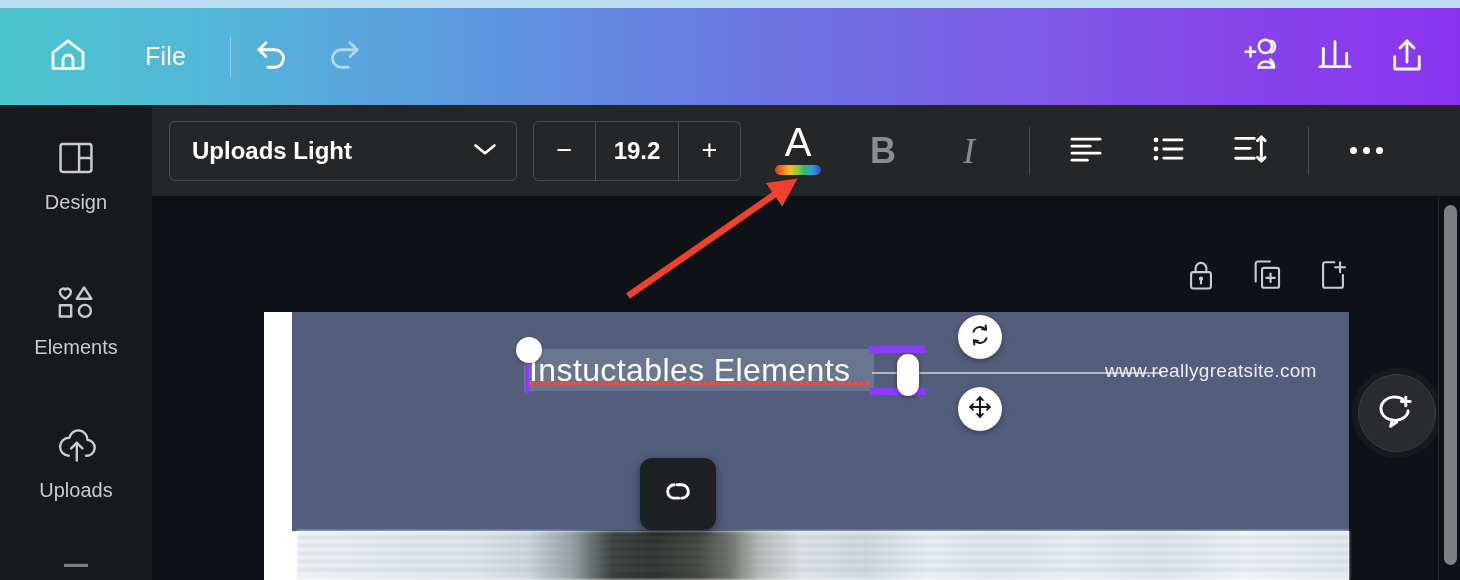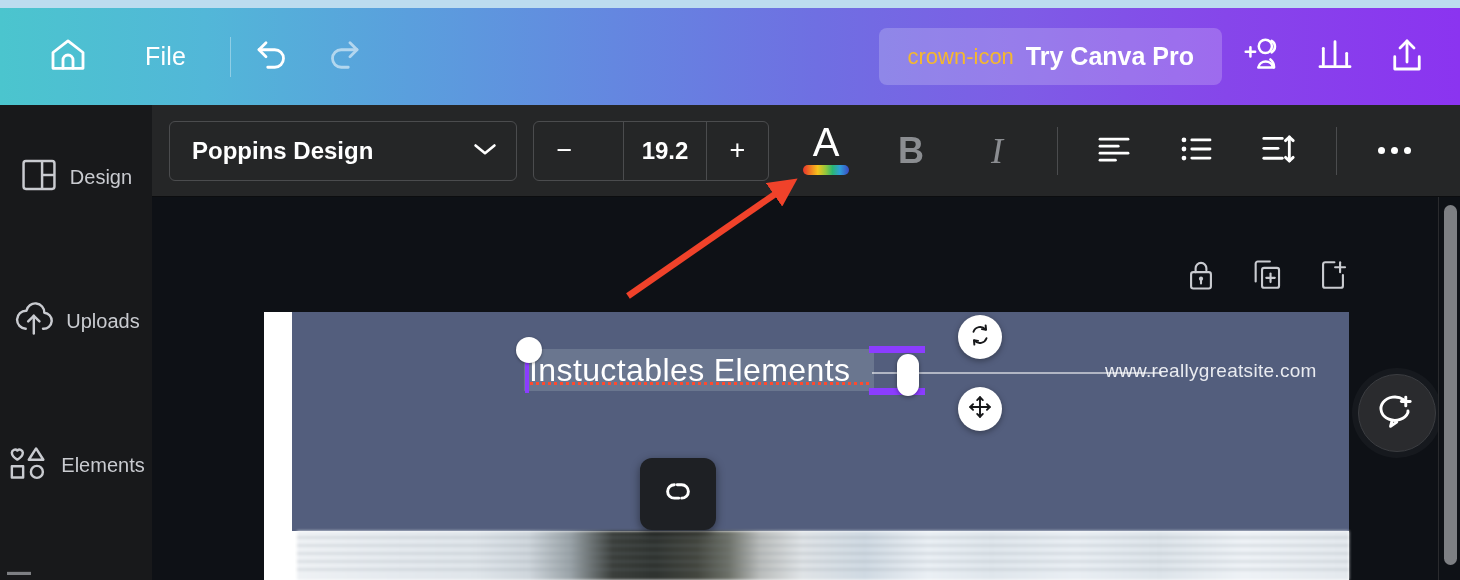--- a/index.html
+++ b/index.html
@@ -56,21 +56,21 @@
   }
   .hdr-icon-btn:last-child { margin-right: 22px; }
 
   
   .sidebar {
     position: absolute; left: 0; top: 105px; width: 152px; height: 475px;
     background: #18191b; overflow: hidden;
   }
   .side-item {
     width: 152px; height: 144px;
-    display: flex; flex-direction: row; align-items: center; justify-content: center;
+    display: flex; flex-direction: column; align-items: center; justify-content: center;
     gap: 12px; cursor: pointer;
   }
   .side-item .side-label { color: #c9cbd0; font-size: 20px; }
   .side-item.partial { height: 50px; justify-content: flex-start; }
 
   
   .toolbar {
     position: absolute; left: 152px; top: 105px; width: 1308px; height: 92px;
     background: #252627; display: flex; align-items: center;
     border-bottom: 1px solid #0c0d0f;
@@ -87,21 +87,21 @@
     margin-left: 16px; height: 60px; display: flex; align-items: stretch;
     border: 1px solid #4b4c4e; border-radius: 6px; overflow: hidden;
   }
   .size-btn {
     width: 61px; display: flex; align-items: center; justify-content: center;
     color: #fff; font-size: 27px; cursor: pointer;
   }
   .size-val {
     width: 84px; display: flex; align-items: center; justify-content: center;
     color: #fff; font-size: 24px; font-weight: bold;
-    border-left: 1px solid #4b4c4e; border-right: 1px solid #4b4c4e; cursor: text; margin-left: 28px;
+    border-left: 1px solid #4b4c4e; border-right: 1px solid #4b4c4e; cursor: text;
   }
 
   .tcolor-btn {
     margin-left: 30px; width: 54px; height: 62px; position: relative;
     display: flex; align-items: center; justify-content: flex-start;
     flex-direction: column; cursor: pointer; padding-top: 1px;
   }
   .tcolor-btn .glyphA { color:#fff; font-size: 40px; line-height: 42px; font-family:"Liberation Sans",sans-serif; }
   .tcolor-btn .bar {
     width: 46px; height: 10px; border-radius: 5px; margin-top: 2px;
@@ -274,24 +274,20 @@
         <span>
           <svg width="42" height="42" viewBox="0 0 24 24" fill="none" stroke="#ffffff" stroke-width="1.6" stroke-linecap="round" stroke-linejoin="round">
             <path d="M16 5 L20 9 L16 13"></path>
             <path d="M20 9 h-9 a5 5 0 0 0 0 10 h4"></path>
           </svg>
         </span>
       </div>
     </div>
 
     <div class="hdr-right">
-      <div class="pro-btn">
-        <span class="crown">crown-icon</span>
-        <span class="label">Try Canva Pro</span>
-      </div>
 
       <div class="hdr-icon-btn">
         <span>
           <svg width="44" height="44" viewBox="0 0 28 26" fill="none" stroke="#ffffff" stroke-width="1.6" stroke-linecap="round" stroke-linejoin="round">
             <path d="M3 11 h6 M6 8 v6"></path>
             <circle cx="15.5" cy="7.5" r="4.2"></circle>
             <path d="M11 21 a4.8 4.8 0 0 1 9.4 0 Z"></path>
             <path d="M19.5 4 a4.2 4.2 0 0 1 0 7.3"></path>
             <path d="M21 21 a6 6 0 0 0 -2.3 -5.2"></path>
           </svg>
@@ -329,54 +325,54 @@
           <rect x="2" y="2" width="20" height="18" rx="1.5"></rect>
           <path d="M14 2 V20"></path>
             <path d="M14 11 H22"></path>
         </svg>
       </span>
       <span class="side-label">Design</span>
     </div>
 
     <div class="side-item">
       <span>
-        <svg width="42" height="34" viewBox="0 0 26 21" fill="none" stroke="#c9cbd0" stroke-width="1.5" stroke-linecap="round" stroke-linejoin="round">
-          <path d="M8.5 16.5 A5 5 0 1 1 8.9 5.4 A5.6 5.6 0 0 1 20 6.6 A4.6 4.6 0 0 1 19.2 16.5"></path>
-          <path d="M13.5 19.5 V8.5"></path>
-            <path d="M10 12 L13.5 8.5 L17 12"></path>
-        </svg>
-      </span>
-      <span class="side-label">Uploads</span>
-    </div>
-
-    <div class="side-item">
-      <span>
         <svg width="42" height="36" viewBox="0 0 26 22" fill="none" stroke="#c9cbd0" stroke-width="1.5" stroke-linejoin="round">
           <path d="M3 4.6 a2 2 0 0 1 3.4 -1.3 a2 2 0 0 1 3.4 1.3 c0 2.2 -3.4 4.3 -3.4 4.3 S3 6.8 3 4.6 Z"></path>
           <path d="M18 2 L22.5 9 H13.5 Z"></path>
           <rect x="3" y="13" width="7" height="7"></rect>
           <circle cx="18.5" cy="16.5" r="3.7"></circle>
         </svg>
       </span>
       <span class="side-label">Elements</span>
     </div>
 
+    <div class="side-item">
+      <span>
+        <svg width="42" height="34" viewBox="0 0 26 21" fill="none" stroke="#c9cbd0" stroke-width="1.5" stroke-linecap="round" stroke-linejoin="round">
+          <path d="M8.5 16.5 A5 5 0 1 1 8.9 5.4 A5.6 5.6 0 0 1 20 6.6 A4.6 4.6 0 0 1 19.2 16.5"></path>
+          <path d="M13.5 19.5 V8.5"></path>
+            <path d="M10 12 L13.5 8.5 L17 12"></path>
+        </svg>
+      </span>
+      <span class="side-label">Uploads</span>
+    </div>
+
     <div class="side-item partial">
       <span>
         <svg width="38" height="30" viewBox="0 0 24 20" fill="none" stroke="#7d7f83" stroke-width="2.2">
           <path d="M4 19 H20"></path>
         </svg>
       </span>
     </div>
   </div>
 
   <div class="toolbar">
 
     <div class="font-select">
-      <span class="fname">Poppins Design</span>
+      <span class="fname">Uploads Light</span>
       <span>
         <svg width="26" height="16" viewBox="0 0 22 13" fill="none" stroke="#ffffff" stroke-width="2.2" stroke-linecap="round" stroke-linejoin="round">
           <path d="M3 3.5 L11 10 L19 3.5"></path>
         </svg>
       </span>
     </div>
 
     <div class="size-group">
       <div class="size-btn">
         <span>−</span>

